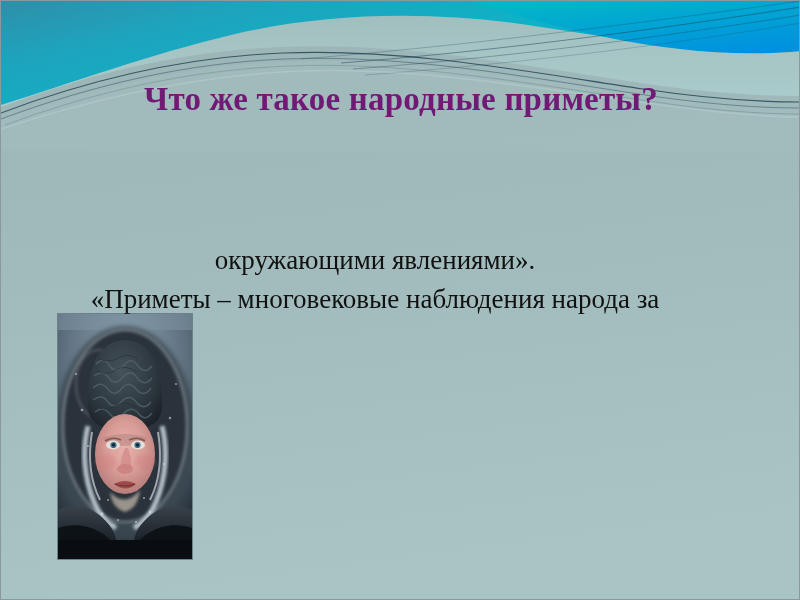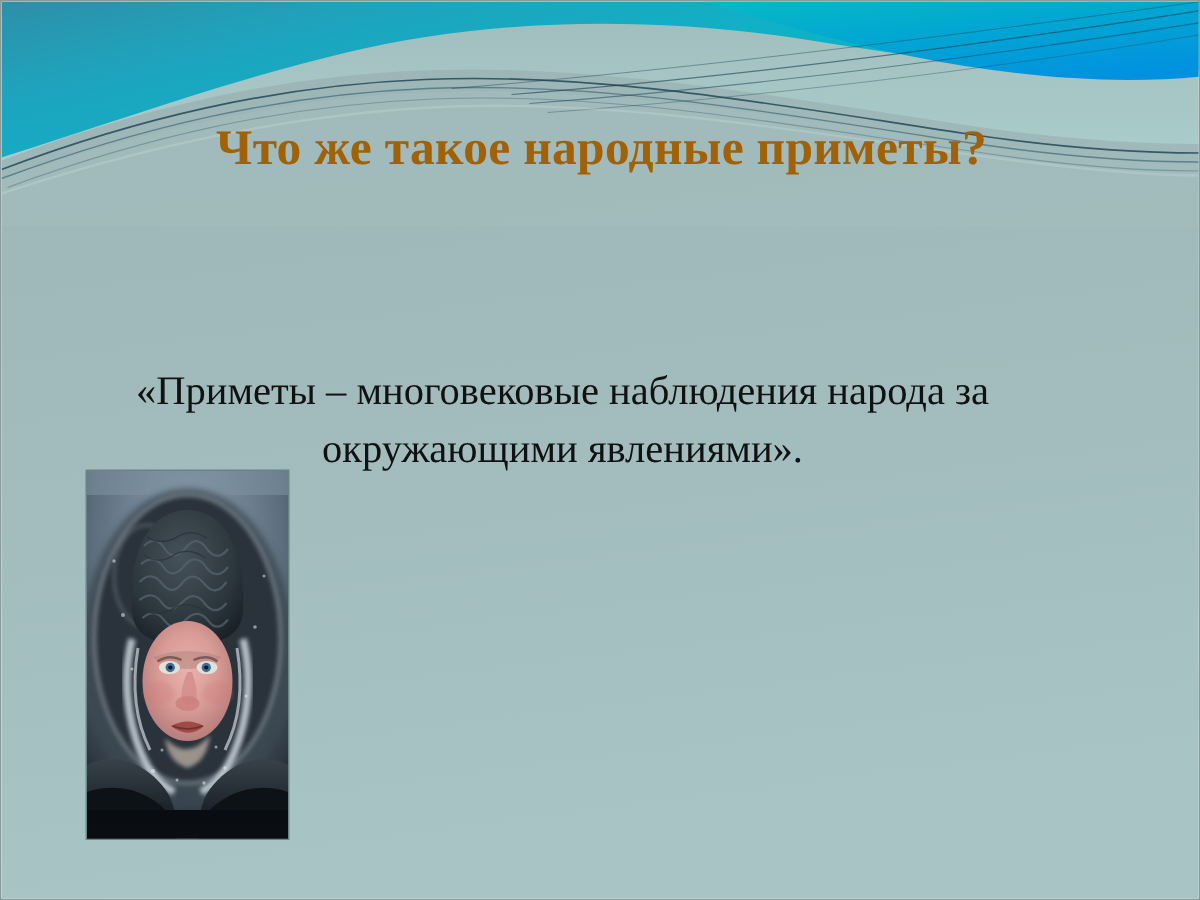--- a/index.html
+++ b/index.html
@@ -41,21 +41,21 @@
     display: block;
   }
 
   
   .title {
     position: absolute;
     left: 0;
     top: 78px;
     width: 800px;
     text-align: center;
-    color: #a16207;
+    color: #701a75;
     font-size: 33px;
     line-height: 40px;
     font-weight: bold;
     letter-spacing: 0.2px;
     white-space: nowrap;
   }
 
   
   .body-text {
     position: absolute;
@@ -135,22 +135,22 @@
     <path d="M352,68 C486,58 634,40 800,14" fill="none" stroke="#16404f" stroke-width="0.7" opacity="0.5"></path>
     <path d="M364,74 C500,64 648,47 800,22" fill="none" stroke="#1d4a58" stroke-width="0.6" opacity="0.4"></path>
     <path d="M300,58 C450,46 610,26 800,0" fill="none" stroke="#10384a" stroke-width="0.6" opacity="0.45"></path>
 
     <path d="M0,128 C100,95 200,74 300,70 C420,66 540,88 660,104 C720,112 762,116 800,116" fill="none" stroke="#c4dadb" stroke-width="1.6" opacity="0.35"></path>
   </svg>
 
   <div class="title">Что же такое народные приметы?</div>
 
   <div class="body-text">
+    <div>окружающими явлениями».</div>
     <div>«Приметы – многовековые наблюдения народа за</div>
-    <div>окружающими явлениями».</div>
   </div>
 
   <div class="photo">
     <svg viewBox="0 0 134 245" preserveAspectRatio="none">
       <defs>
         <radialGradient id="bgHaze" cx="0.5" cy="0.2" r="0.85">
           <stop offset="0%" stop-color="#8fa4b2"></stop>
           <stop offset="55%" stop-color="#5d6f7e"></stop>
           <stop offset="100%" stop-color="#1c242c"></stop>
         </radialGradient>

